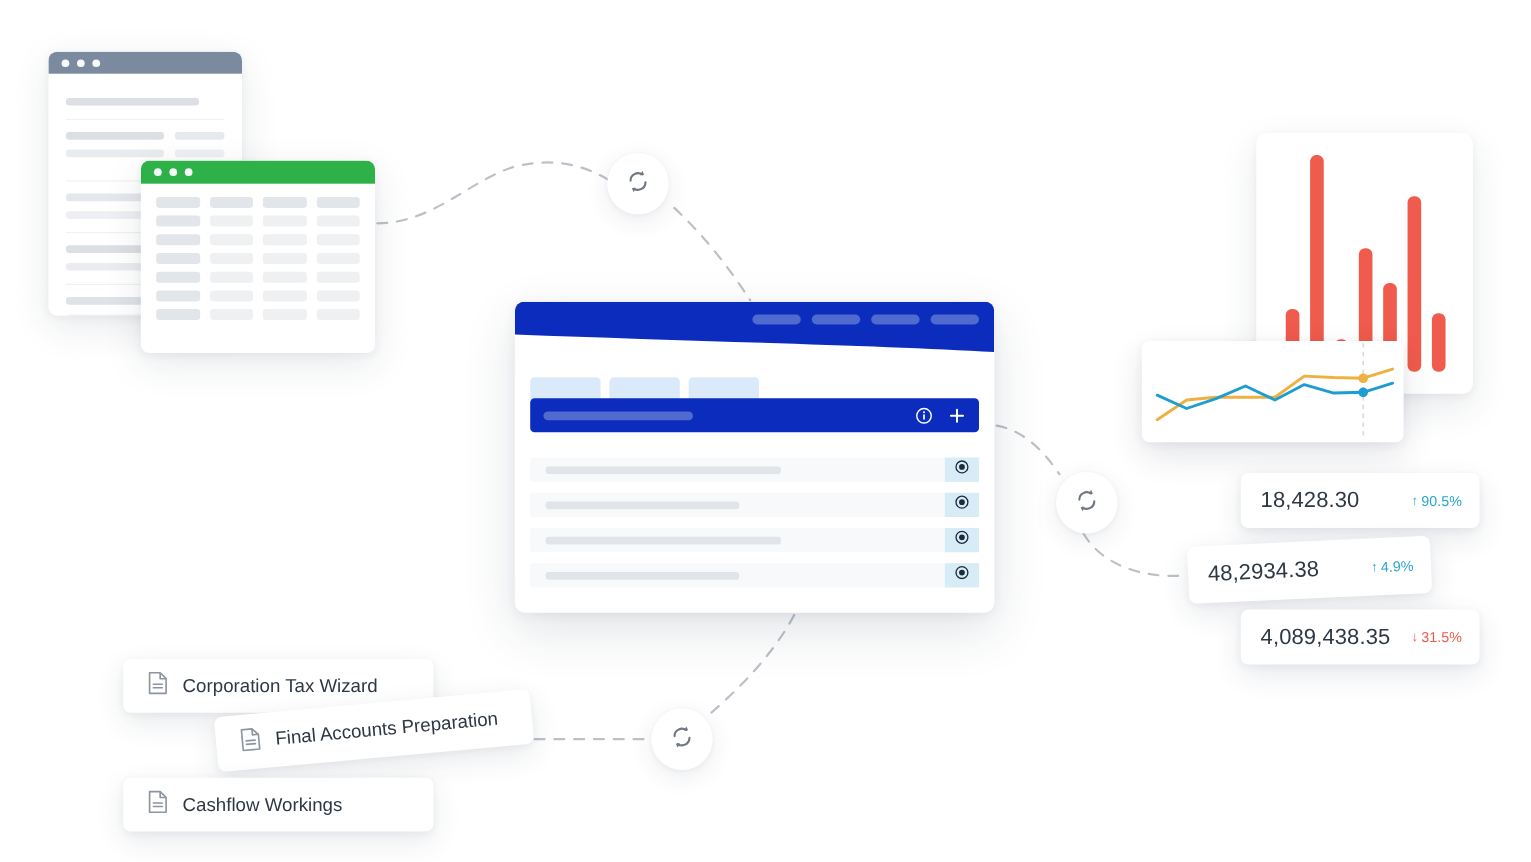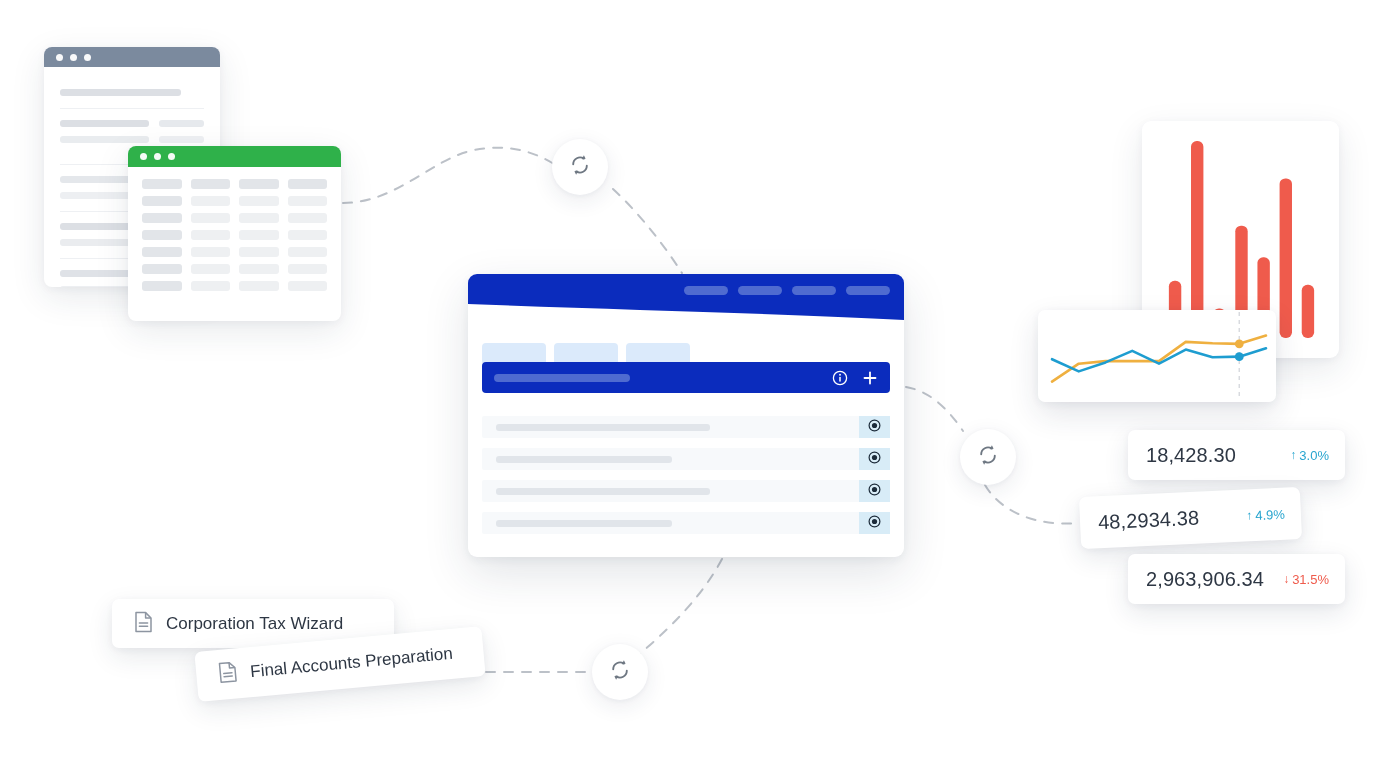--- a/index.html
+++ b/index.html
@@ -457,34 +457,34 @@
         <path d="M14.00,49.20 L40.75,61.36 L67.50,52.40 L94.25,40.88 L121.00,53.68 L147.75,39.60 L174.50,47.28 L201.25,46.64 L228.00,38.32" fill="none" stroke="#1e9dd0" stroke-width="2.6" stroke-linejoin="round" stroke-linecap="round"></path>
         <circle cx="201.25" cy="33.84" r="4.4" fill="#efb040"></circle>
         <circle cx="201.25" cy="46.64" r="4.4" fill="#1e9dd0"></circle>
       </svg>
   </div>
 
   <div class="stat-card" id="stat-1">
     <span class="stat-value">18,428.30</span>
     <span class="stat-delta" style="color:#28a5cf">
       <span class="arrow">↑</span>
-      <span>3.0%</span>
+      <span>90.5%</span>
     </span>
   </div>
 
   <div class="stat-card" id="stat-2">
     <span class="stat-value">48,2934.38</span>
     <span class="stat-delta" style="color:#28a5cf">
       <span class="arrow">↑</span>
       <span>4.9%</span>
     </span>
   </div>
 
   <div class="stat-card" id="stat-3">
-    <span class="stat-value">2,963,906.34</span>
+    <span class="stat-value">4,089,438.35</span>
     <span class="stat-delta" style="color:#ef5b4c">
       <span class="arrow">↓</span>
       <span>31.5%</span>
     </span>
   </div>
 
   <div class="doc-chip" id="chip-1">
     <span>
       <svg width="19" height="22" viewBox="0 0 19 22" xmlns="http://www.w3.org/2000/svg">
         <path d="M2,1.6 H11.6 L17,7 V20.4 H2 Z" fill="none" stroke="#8d95a1" stroke-width="1.5" stroke-linejoin="round"></path>
@@ -499,20 +499,30 @@
     <span>
       <svg width="19" height="22" viewBox="0 0 19 22" xmlns="http://www.w3.org/2000/svg">
         <path d="M2,1.6 H11.6 L17,7 V20.4 H2 Z" fill="none" stroke="#8d95a1" stroke-width="1.5" stroke-linejoin="round"></path>
         <path d="M11.6,1.6 V7 H17" fill="none" stroke="#8d95a1" stroke-width="1.5" stroke-linejoin="round"></path>
         <path d="M5.4,12 H13.6 M5.4,15.2 H13.6" stroke="#8d95a1" stroke-width="1.5" stroke-linecap="round"></path>
       </svg>
     </span>
     <span class="label">Final Accounts Preparation</span>
   </div>
 
+  <div class="doc-chip" id="chip-3">
+    <span>
+      <svg width="19" height="22" viewBox="0 0 19 22" xmlns="http://www.w3.org/2000/svg">
+        <path d="M2,1.6 H11.6 L17,7 V20.4 H2 Z" fill="none" stroke="#8d95a1" stroke-width="1.5" stroke-linejoin="round"></path>
+        <path d="M11.6,1.6 V7 H17" fill="none" stroke="#8d95a1" stroke-width="1.5" stroke-linejoin="round"></path>
+        <path d="M5.4,12 H13.6 M5.4,15.2 H13.6" stroke="#8d95a1" stroke-width="1.5" stroke-linecap="round"></path>
+      </svg>
+    </span>
+    <span class="label">Cashflow Workings</span>
+  </div>
 
   <div class="sync-badge" id="sync-1">
     <span>
       <svg width="26" height="26" viewBox="0 0 26 26" xmlns="http://www.w3.org/2000/svg">
         <g fill="none" stroke="#6e7782" stroke-width="1.9" stroke-linecap="round" stroke-linejoin="round">
           <path d="M6.2,12.2 A6.8,6.8 0 0 1 16.8,6.6"></path>
           <path d="M19.8,13.8 A6.8,6.8 0 0 1 9.2,19.4"></path>
         </g>
         <path d="M16.9,3.3 L18.6,6.8 L14.9,7.3 Z" fill="#6e7782"></path>
         <path d="M9.1,22.7 L7.4,19.2 L11.1,18.7 Z" fill="#6e7782"></path>

